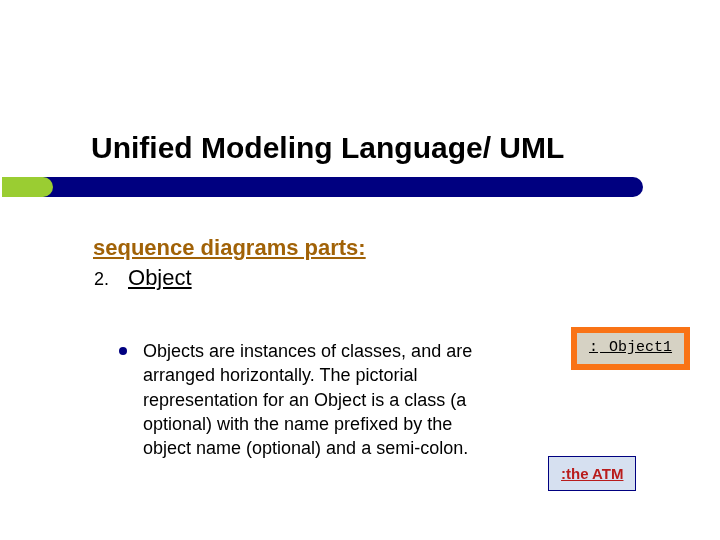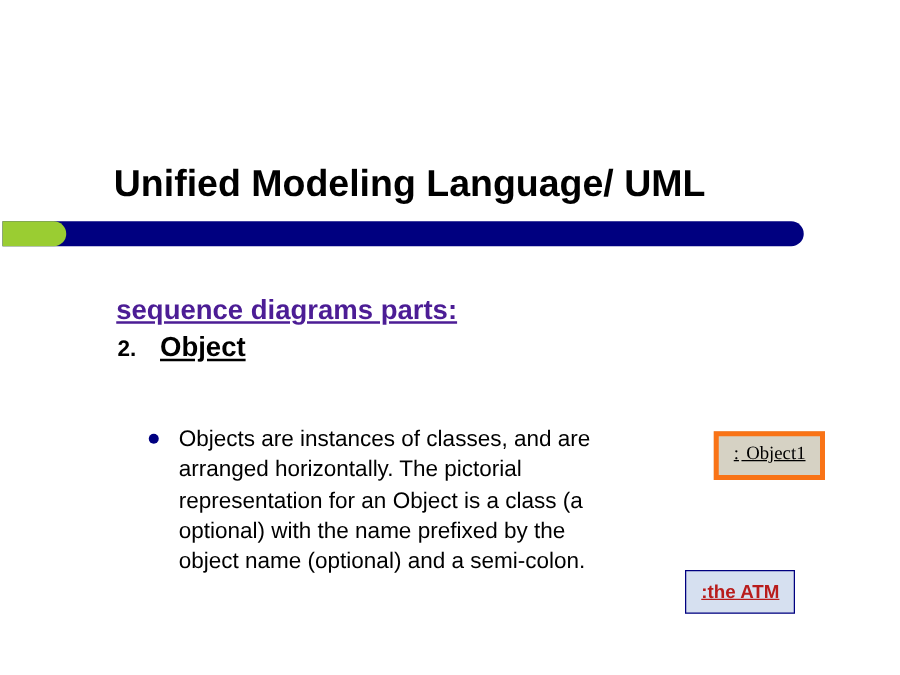--- a/index.html
+++ b/index.html
@@ -38,30 +38,30 @@
     background: #9acd32;
     border-radius: 10px;
   }
   .subtitle1 {
     position: absolute;
     top: 232px;
     left: 90px;
     font-family: "Comic Sans MS", cursive, sans-serif;
     font-size: 22px;
     font-weight: bold;
-    color: #4c1d95;
+    color: #a16207;
     text-decoration: underline;
   }
   .subtitle2-row {
     position: absolute;
     top: 262px;
     left: 90px;
     font-family: "Comic Sans MS", cursive, sans-serif;
     font-size: 22px;
-    font-weight: bold;
+    font-weight: normal;
     color: #000;
   }
   .subtitle2-row .num {
     font-family: Arial, Helvetica, sans-serif;
     font-size: 18px;
     margin-right: 18px;
   }
   .subtitle2-row .obj {
     text-decoration: underline;
   }
@@ -79,26 +79,26 @@
     top: 336px;
     left: 140px;
     width: 352px;
     font-family: "Comic Sans MS", cursive, sans-serif;
     font-size: 18px;
     line-height: 1.35;
     color: #000;
   }
   .example-box1 {
     position: absolute;
-    top: 342px;
+    top: 324px;
     left: 568px;
     background: #d6d2c4;
-    border: 4px solid #f97316;
+    border: 6px solid #f97316;
     padding: 6px 10px 8px 10px;
-    font-family: Liberation Serif, serif;
+    font-family: Liberation Mono, monospace;
     font-size: 15px;
     color: #000;
   }
   .example-box1 .inner {
     text-decoration: underline;
   }
   .example-box2 {
     position: absolute;
     top: 453px;
     left: 545px;

